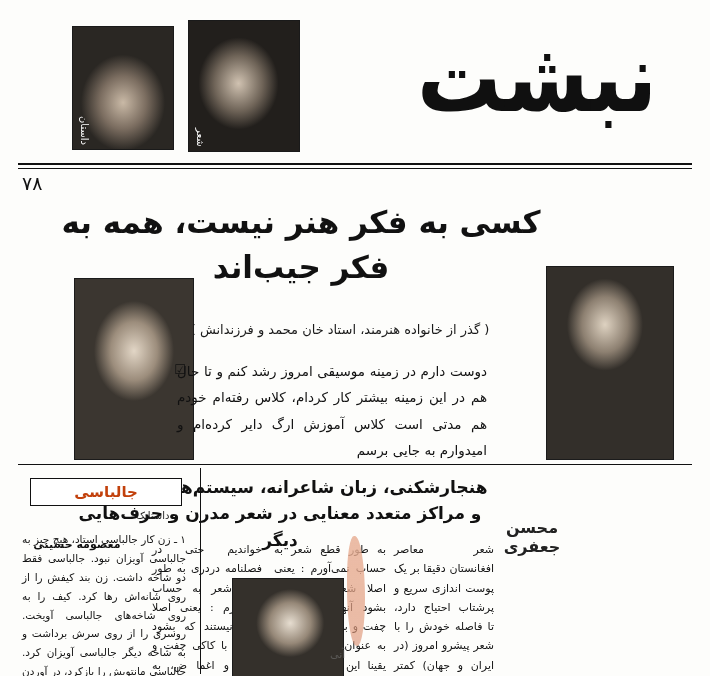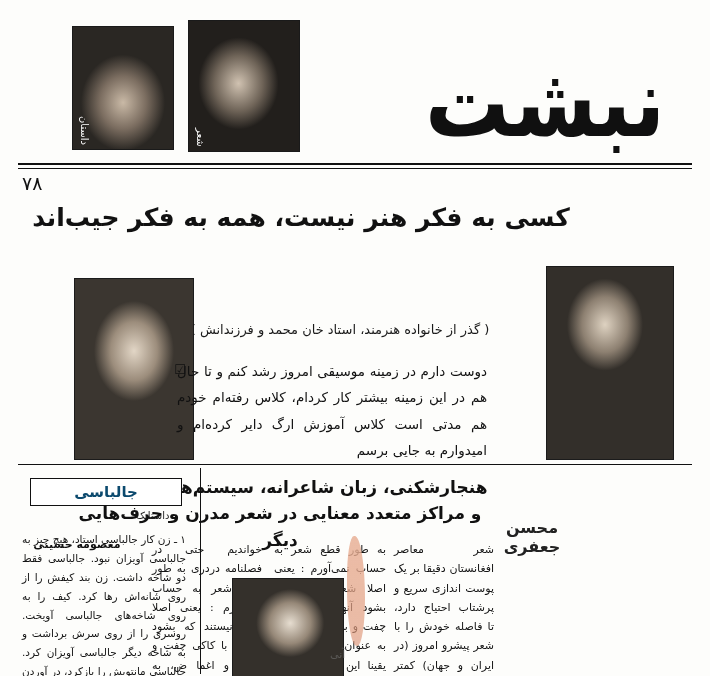--- a/index.html
+++ b/index.html
@@ -21,26 +21,26 @@
 
   
   .masthead {
     position: absolute;
     left: 0; top: 0;
     width: 710px;
     height: 190px;
   }
   .logo-wrap {
     position: absolute;
-    right: 0;
+    right: 8px;
     top: 10px;
     width: 330px;
     height: 135px;
     display: flex;
-    align-items: flex-end;
+    align-items: center;
     justify-content: center;
   }
   .logo-text {
     font-family: "DejaVu Sans", sans-serif;
     font-size: 84px;
     font-weight: bold;
     color: #101010;
     letter-spacing: -2px;
     line-height: 1;
     transform: scaleY(1.15);
@@ -120,21 +120,21 @@
     color: #111;
   }
 
   
   .headline {
     position: absolute;
     left: 0;
     top: 200px;
     width: 602px;
     text-align: center;
-    font-size: 25px;
+    font-size: 31px;
     font-weight: bold;
     color: #111;
     line-height: 1.45;
     padding: 0 30px;
     box-sizing: border-box;
   }
   .subhead {
     position: absolute;
     left: 170px;
     top: 322px;
@@ -268,21 +268,21 @@
     left: 30px;
     top: 478px;
     width: 150px;
     height: 26px;
     border: 1.5px solid #111;
     display: flex;
     align-items: center;
     justify-content: center;
     font-size: 15px;
     font-weight: bold;
-    color: #0c4a6e;
+    color: #c2410c;
     background: #fff;
   }
   .side-kicker {
     position: absolute;
     left: 136px;
     top: 510px;
     font-size: 10px;
     color: #222;
   }
   .side-author {

